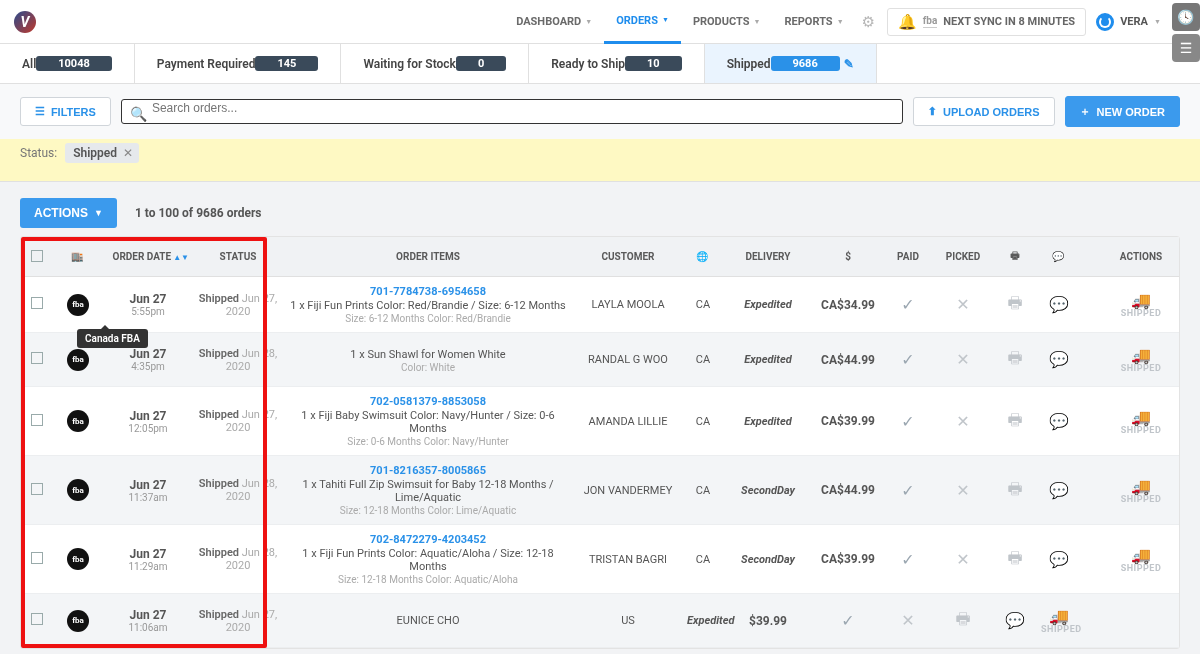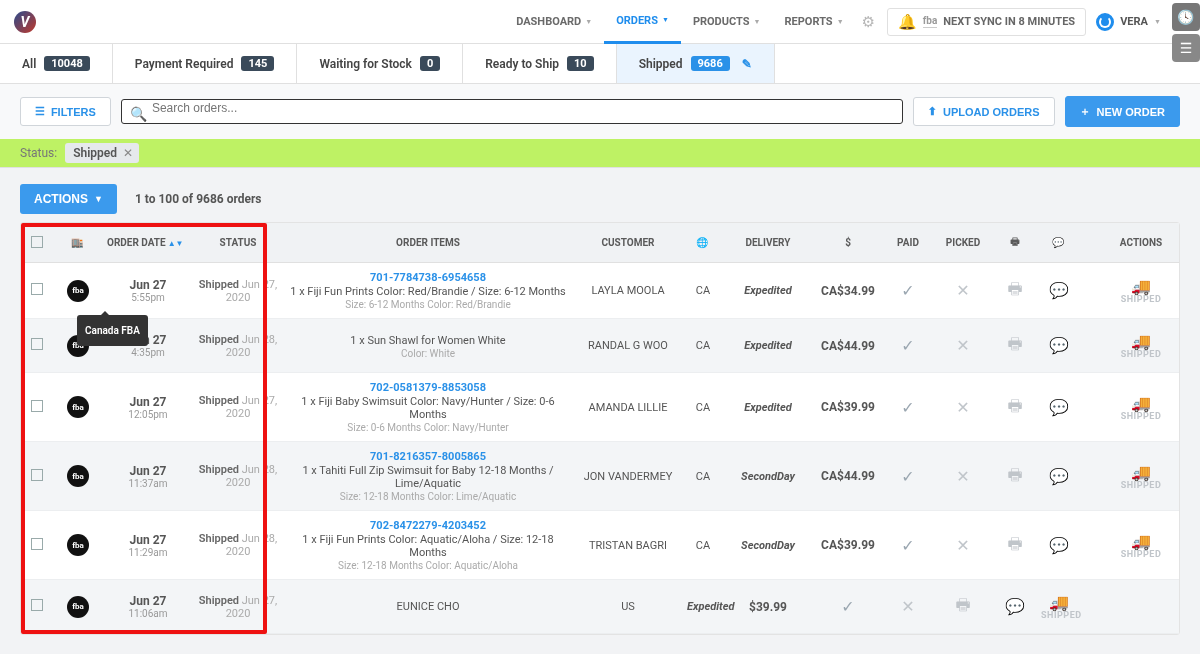--- a/index.html
+++ b/index.html
@@ -17,49 +17,49 @@
   .fba-mini-top{ font-size:10px;font-weight:700;color:#999;border-bottom:1px solid #ccc;padding-bottom:1px;}
   .user-chip{ display:flex;align-items:center;gap:6px;margin-left:10px;font-weight:700;font-size:11px;color:#555;}
   .user-avatar{ width:18px;height:18px;border-radius:50%;background:#1f8ded;border:2px solid #1f8ded;display:flex;align-items:center;justify-content:center;}
   .user-avatar::after{content:"";width:8px;height:8px;border:2px solid #fff;border-top-color:transparent;border-radius:50%;}
   .side-square{ position:absolute;right:0;width:28px;height:28px;background:#888;border-radius:4px;display:flex;align-items:center;justify-content:center;color:#fff;font-size:14px;}
   .side-square.top{ top:3px; background:#777;}
   .side-square.bot{ top:34px;}
   
   
   .status-tabs{ background:#fff; display:flex;border-bottom:1px solid #e0e0e0;}
-  .stab{ padding:12px 22px;border-right:1px solid #e0e0e0;display:flex;align-items:center;gap:8px;font-size:12px;font-weight:600;color:#444;cursor:pointer;}
-  .stab .badge{background:#3a4a5a;color:#fff;border-radius:3px;padding:1px 7px;font-weight:700;font-size:11px;}
+  .stab{ padding:12px 22px;border-right:1px solid #e0e0e0;display:flex;align-items:center;font-size:12px;font-weight:600;color:#444;cursor:pointer;}
+  .stab .badge{background:#3a4a5a;color:#fff;border-radius:3px;padding:1px 22px;font-weight:700;font-size:11px;}
   .stab.active{background:#eaf4fe;}
   .stab.active .badge{background:#2a91e8;}
   .stab .pencil{color:#2a91e8;margin-left:4px;font-size:12px;}
   
   
   .toolbar{ padding:12px 20px; display:flex;gap:10px;align-items:center;background:#f8f9fa;}
   .btn{ display:inline-flex;align-items:center;gap:6px;border:1px solid #d0d5da;background:#fff;border-radius:3px;padding:7px 14px;font-size:11px;font-weight:700;color:#2a91e8;cursor:pointer;}
   .btn.primary{ background:#3b9aed;color:#fff;border-color:#3b9aed;}
   .search-wrap{ flex:1;position:relative;}
   .search-input{ width:100%;padding:1px 10px 8px 30px;border:1px solid #333;border-radius:3px;font-size:12px;}
   .search-icon{ position:absolute;left:9px;top:7px;color:#888;font-size:14px;}
   
   
-  .chips-row{ padding:4px 20px 4px; font-size:12px;color:#777;background:#bef264;display:flex;align-items:center;gap:8px;border-bottom:1px solid #e0e0e0;}
+  .chips-row{ padding:4px 20px 18px; font-size:12px;color:#777;background:#fef9c3;display:flex;align-items:center;gap:8px;border-bottom:1px solid #e0e0e0;}
   .chip{ background:#e6e9ec;border-radius:3px;padding:3px 6px 3px 8px;display:inline-flex;align-items:center;gap:6px;color:#555;font-weight:600;}
   .chip-x{color:#888;font-weight:400;cursor:pointer;}
   
   
   .actions-bar{ padding:16px 20px 8px; display:flex;align-items:center;gap:18px;}
   .abtn{ background:#3b9aed;color:#fff;border:none;border-radius:3px;padding:8px 14px;font-size:12px;font-weight:700;display:inline-flex;align-items:center;gap:6px;cursor:pointer;}
   .count-text{font-size:12px;font-weight:700;color:#555;}
   
   
   .table-wrap{ margin:0 20px; background:#fff;border:1px solid #e3e3e3;border-radius:3px;position:relative;}
   .thead{ display:grid;grid-template-columns:32px 50px 90px 90px 290px 110px 40px 90px 70px 50px 60px 44px 44px 120px 26px;align-items:center;background:#f0f2f4;border-bottom:1px solid #e0e0e0;height:40px;font-size:10px;font-weight:700;color:#5a5a5a;}
   .thead > div{ padding:0 4px;text-align:center;}
-  .thead .left{text-align:left;}
+  .thead .left{text-align:right;}
   .sort-arrows{color:#2a91e8;font-size:8px;margin-left:2px;}
   .row{ display:grid;grid-template-columns:32px 50px 90px 90px 290px 110px 40px 90px 70px 50px 60px 44px 44px 120px 26px;align-items:center;border-bottom:1px solid #eceef0;min-height:54px;padding:8px 0;}
   .row:nth-child(odd){ background:#fff;}
   .row:nth-child(even){ background:#f3f5f7;}
   .cell{ padding:0 4px;font-size:11px;text-align:center;color:#555;}
   .cell.left{text-align:center;}
   .chk{ width:12px;height:12px;border:1.5px solid #9aa;display:inline-block;}
   .store-badge{ width:22px;height:22px;border-radius:50%;background:#111;color:#fff;font-size:8px;font-weight:700;display:inline-flex;align-items:center;justify-content:center;}
   .date-big{font-weight:700;color:#555;font-size:12px;}
   .date-small{color:#999;font-size:10px;}
@@ -75,21 +75,21 @@
   .ic{color:#c0c5ca;font-size:16px;}
   .ic.paid{color:#9aa6b0;}
   .ship-pill{text-align:center;color:#c0c5ca;}
   .ship-pill .truck{font-size:16px;}
   .ship-pill .lbl{font-size:9px;font-weight:700;letter-spacing:0.5px;margin-top:-2px;}
   
   
   .red-box{ position:absolute;left:0;top:0;width:246px;height:100%;border:4px solid #e11;pointer-events:none;border-radius:2px;}
   
   
-  .tooltip{position:absolute;left:56px;top:92px;background:#333;color:#fff;font-size:10px;font-weight:600;padding:10px 8px;border-radius:3px;white-space:nowrap;z-index:10;}
+  .tooltip{position:absolute;left:56px;top:92px;background:#333;color:#fff;font-size:10px;font-weight:600;padding:4px 8px;border-radius:3px;white-space:nowrap;z-index:10;}
   .tooltip::after{content:"";position:absolute;top:-4px;left:24px;border:4px solid transparent;border-bottom-color:#333;border-top:none;}
 </style>
 </head>
 <body>
 
 <div class="topbar">
   <div class="logo">V</div>
   <div class="nav-spacer"></div>
   <div class="nav-item">
       <span>DASHBOARD</span>

